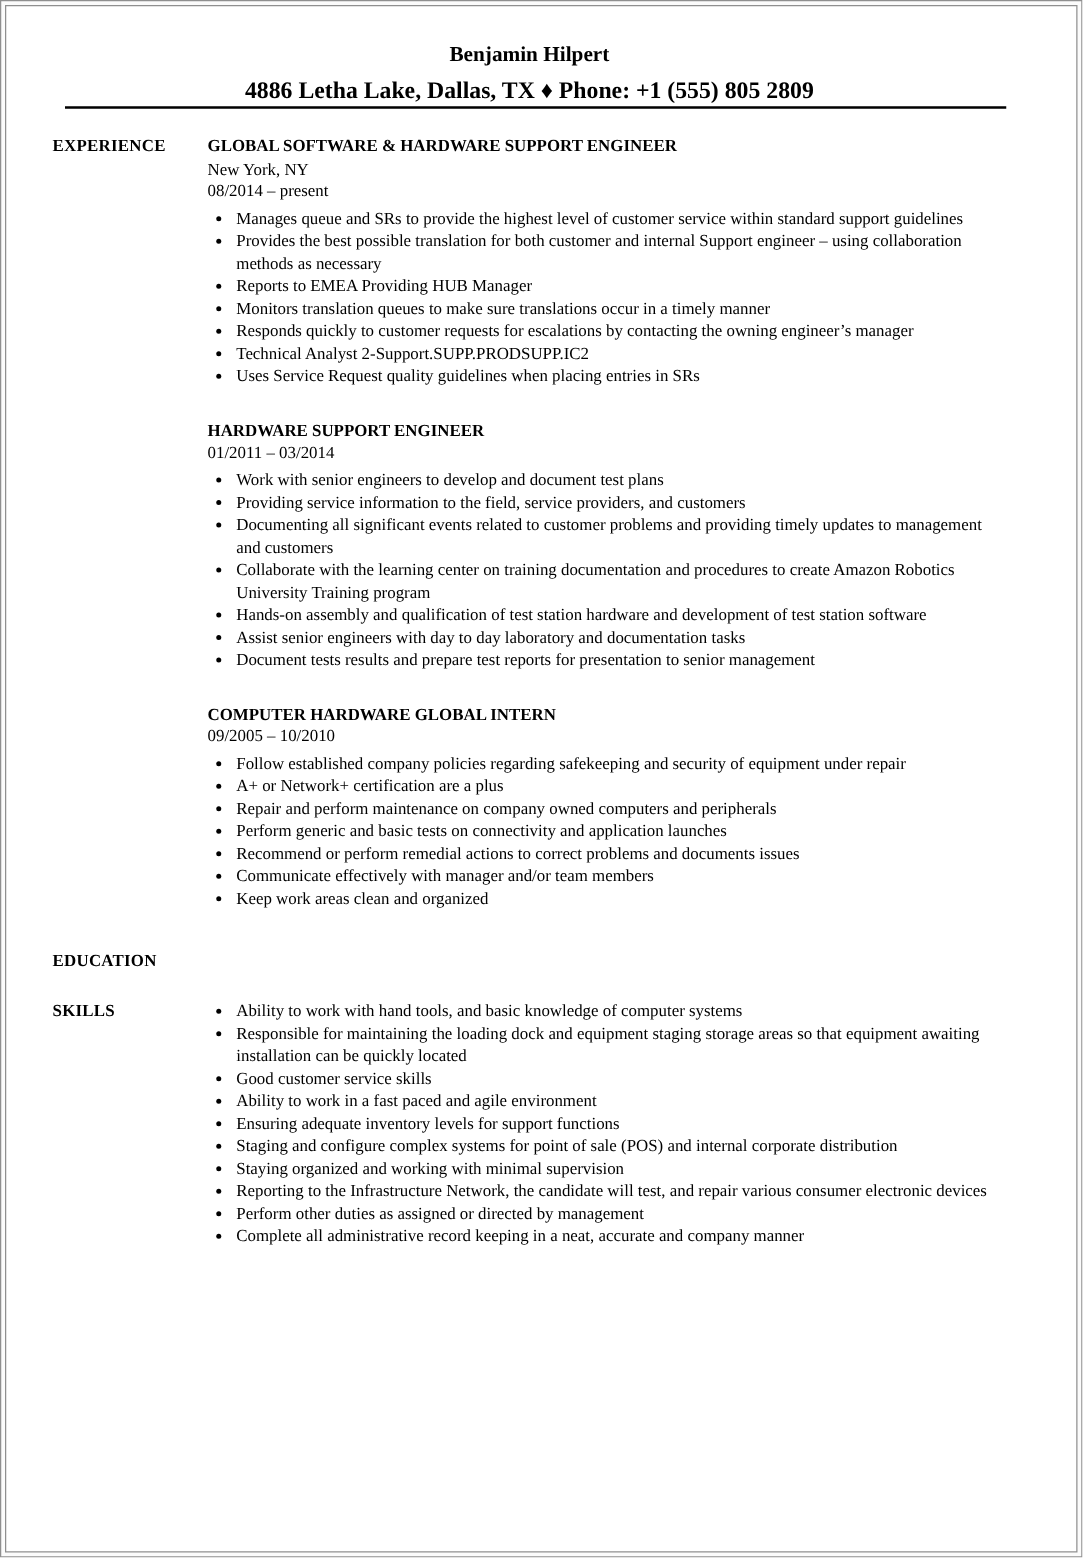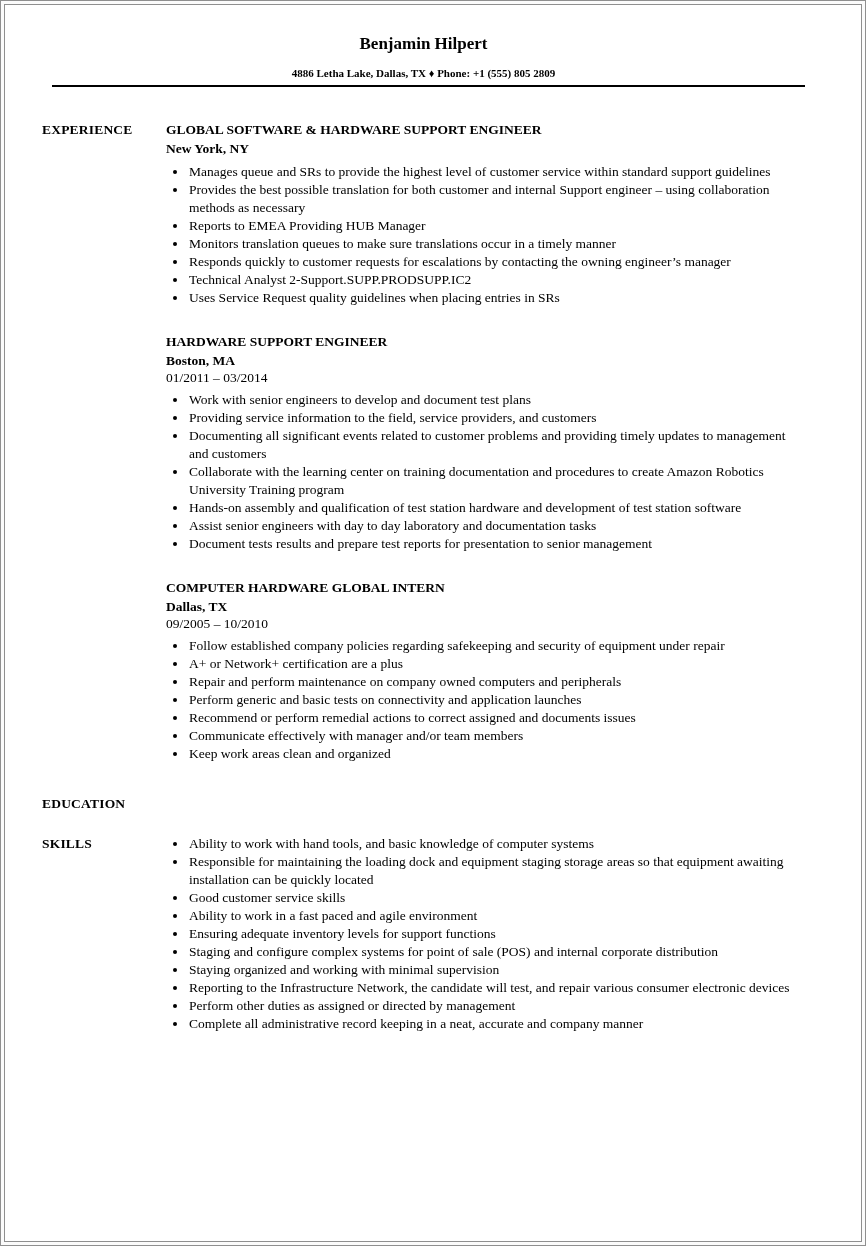--- a/index.html
+++ b/index.html
@@ -26,33 +26,33 @@
     color: #000000;
     font-family: "Liberation Serif", "DejaVu Serif", serif;
   }
   .name {
     font-size: 17px;
     font-weight: bold;
     text-align: center;
     line-height: 20px;
   }
   .contact {
-    font-size: 11px;
+    font-size: 19px;
     font-weight: bold;
     text-align: center;
     line-height: 16px;
     margin-top: 11px;
   }
   .rule {
     border: none;
     border-top: 2.5px solid #000000;
     margin: 4px 0 0 10px;
   }
   .body-grid {
-    margin-top: 34px;
+    margin-top: 21px;
   }
   .row {
     display: flex;
     align-items: flex-start;
   }
   .col-label {
     flex: 0 0 124px;
     width: 124px;
     font-weight: bold;
     font-size: 13.5px;
@@ -65,21 +65,21 @@
   }
   .job + .job {
     margin-top: 26px;
   }
   .job-title {
     font-weight: bold;
     font-size: 13.5px;
     line-height: 18px;
   }
   .job-location {
-    font-weight: bold;
+    font-weight: normal;
     font-size: 13.5px;
     line-height: 18px;
     margin-top: 1px;
   }
   .job-dates {
     font-size: 13.5px;
     line-height: 16px;
   }
   ul.bullets {
     margin: 5px 0 0 0;
@@ -122,56 +122,55 @@
 
     <div class="body-grid">
 
       <div class="row">
         <div class="col-label">EXPERIENCE</div>
         <div class="col-content">
 
           <div class="job">
             <div class="job-title">GLOBAL SOFTWARE &amp; HARDWARE SUPPORT ENGINEER</div>
             <div class="job-location">New York, NY</div>
+            <div class="job-dates">08/2014 – present</div>
             <ul class="bullets">
                 <li>Manages queue and SRs to provide the highest level of customer service within standard support guidelines</li>
                 <li>Provides the best possible translation for both customer and internal Support engineer – using collaboration methods as necessary</li>
                 <li>Reports to EMEA Providing HUB Manager</li>
                 <li>Monitors translation queues to make sure translations occur in a timely manner</li>
                 <li>Responds quickly to customer requests for escalations by contacting the owning engineer’s manager</li>
                 <li>Technical Analyst 2-Support.SUPP.PRODSUPP.IC2</li>
                 <li>Uses Service Request quality guidelines when placing entries in SRs</li>
               </ul>
           </div>
 
           <div class="job">
             <div class="job-title">HARDWARE SUPPORT ENGINEER</div>
-            <div class="job-location">Boston, MA</div>
             <div class="job-dates">01/2011 – 03/2014</div>
             <ul class="bullets">
                 <li>Work with senior engineers to develop and document test plans</li>
                 <li>Providing service information to the field, service providers, and customers</li>
                 <li>Documenting all significant events related to customer problems and providing timely updates to management and customers</li>
                 <li>Collaborate with the learning center on training documentation and procedures to create Amazon Robotics University Training program</li>
                 <li>Hands-on assembly and qualification of test station hardware and development of test station software</li>
                 <li>Assist senior engineers with day to day laboratory and documentation tasks</li>
                 <li>Document tests results and prepare test reports for presentation to senior management</li>
               </ul>
           </div>
 
           <div class="job">
             <div class="job-title">COMPUTER HARDWARE GLOBAL INTERN</div>
-            <div class="job-location">Dallas, TX</div>
             <div class="job-dates">09/2005 – 10/2010</div>
             <ul class="bullets">
                 <li>Follow established company policies regarding safekeeping and security of equipment under repair</li>
                 <li>A+ or Network+ certification are a plus</li>
                 <li>Repair and perform maintenance on company owned computers and peripherals</li>
                 <li>Perform generic and basic tests on connectivity and application launches</li>
-                <li>Recommend or perform remedial actions to correct assigned and documents issues</li>
+                <li>Recommend or perform remedial actions to correct problems and documents issues</li>
                 <li>Communicate effectively with manager and/or team members</li>
                 <li>Keep work areas clean and organized</li>
               </ul>
           </div>
 
         </div>
       </div>
 
       <div class="row education-row">
         <div class="col-label">EDUCATION</div>

